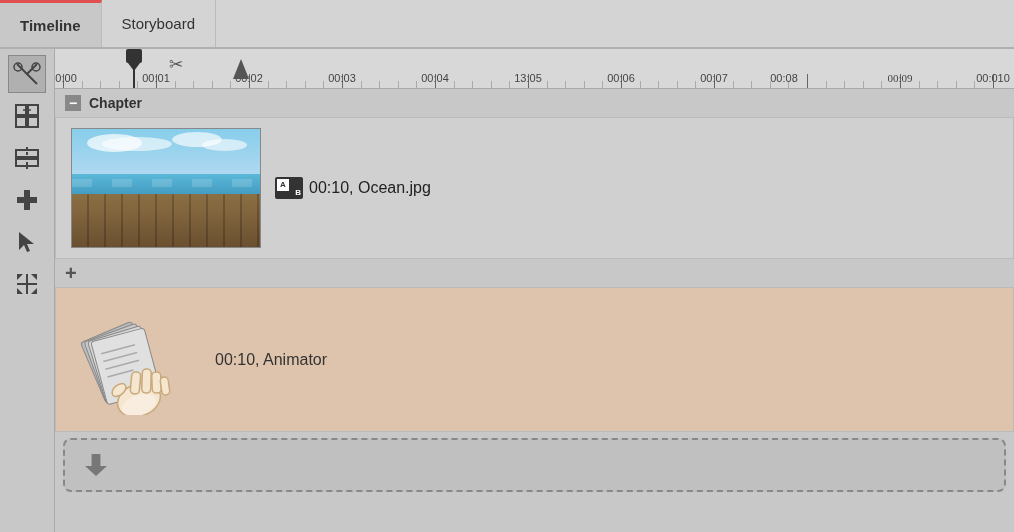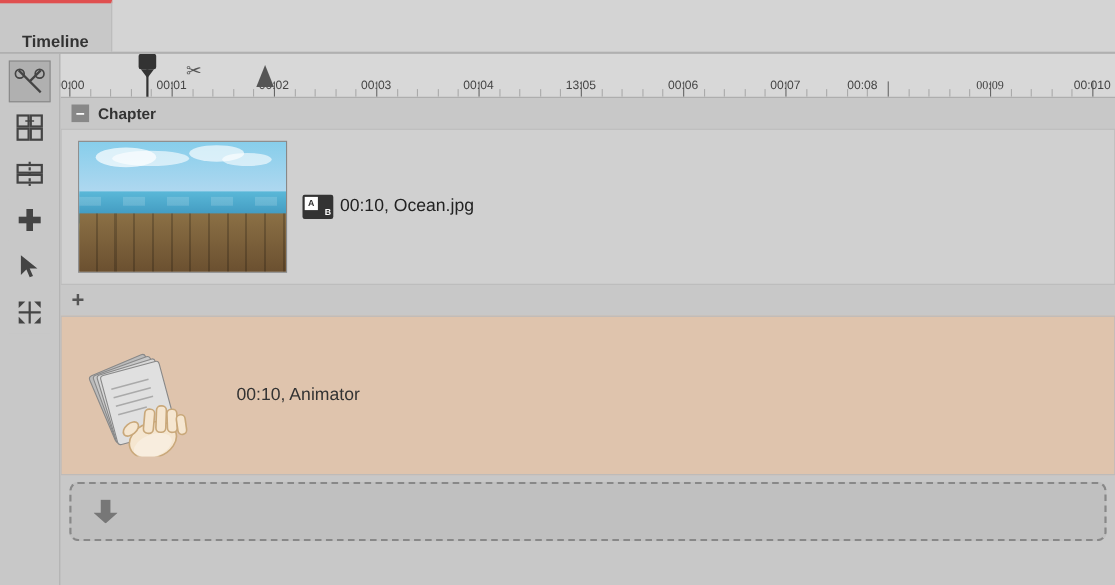--- a/index.html
+++ b/index.html
@@ -27,21 +27,20 @@
       font-size: 15px;
       font-weight: 500;
       cursor: pointer;
       color: #333;
       border-right: 1px solid #bbb;
     }
     .tab.active {
       background: #c8c8c8;
       border-top: 3px solid #e05050;
       font-weight: 600;
-      align-items: flex-end;
     }
 
     
     .main-layout {
       display: flex;
       height: calc(532px - 49px);
     }
 
     
     .toolbar {
@@ -253,20 +252,23 @@
       width: 130px;
       height: 110px;
     }
   </style>
 </head>
 <body>
 
 <div class="tab-bar">
   <div class="tab active">
     <span>Timeline</span>
+  </div>
+  <div class="tab">
+    <span>Storyboard</span>
   </div>
 </div>
 
 <div class="main-layout">
 
   <div class="toolbar">
 
     <div class="tool-btn active" title="Cut" style="position:relative;">
       <svg width="30" height="30" viewBox="0 0 30 30">
         <line x1="5" y1="5" x2="25" y2="25" stroke="#444" stroke-width="2"></line>

